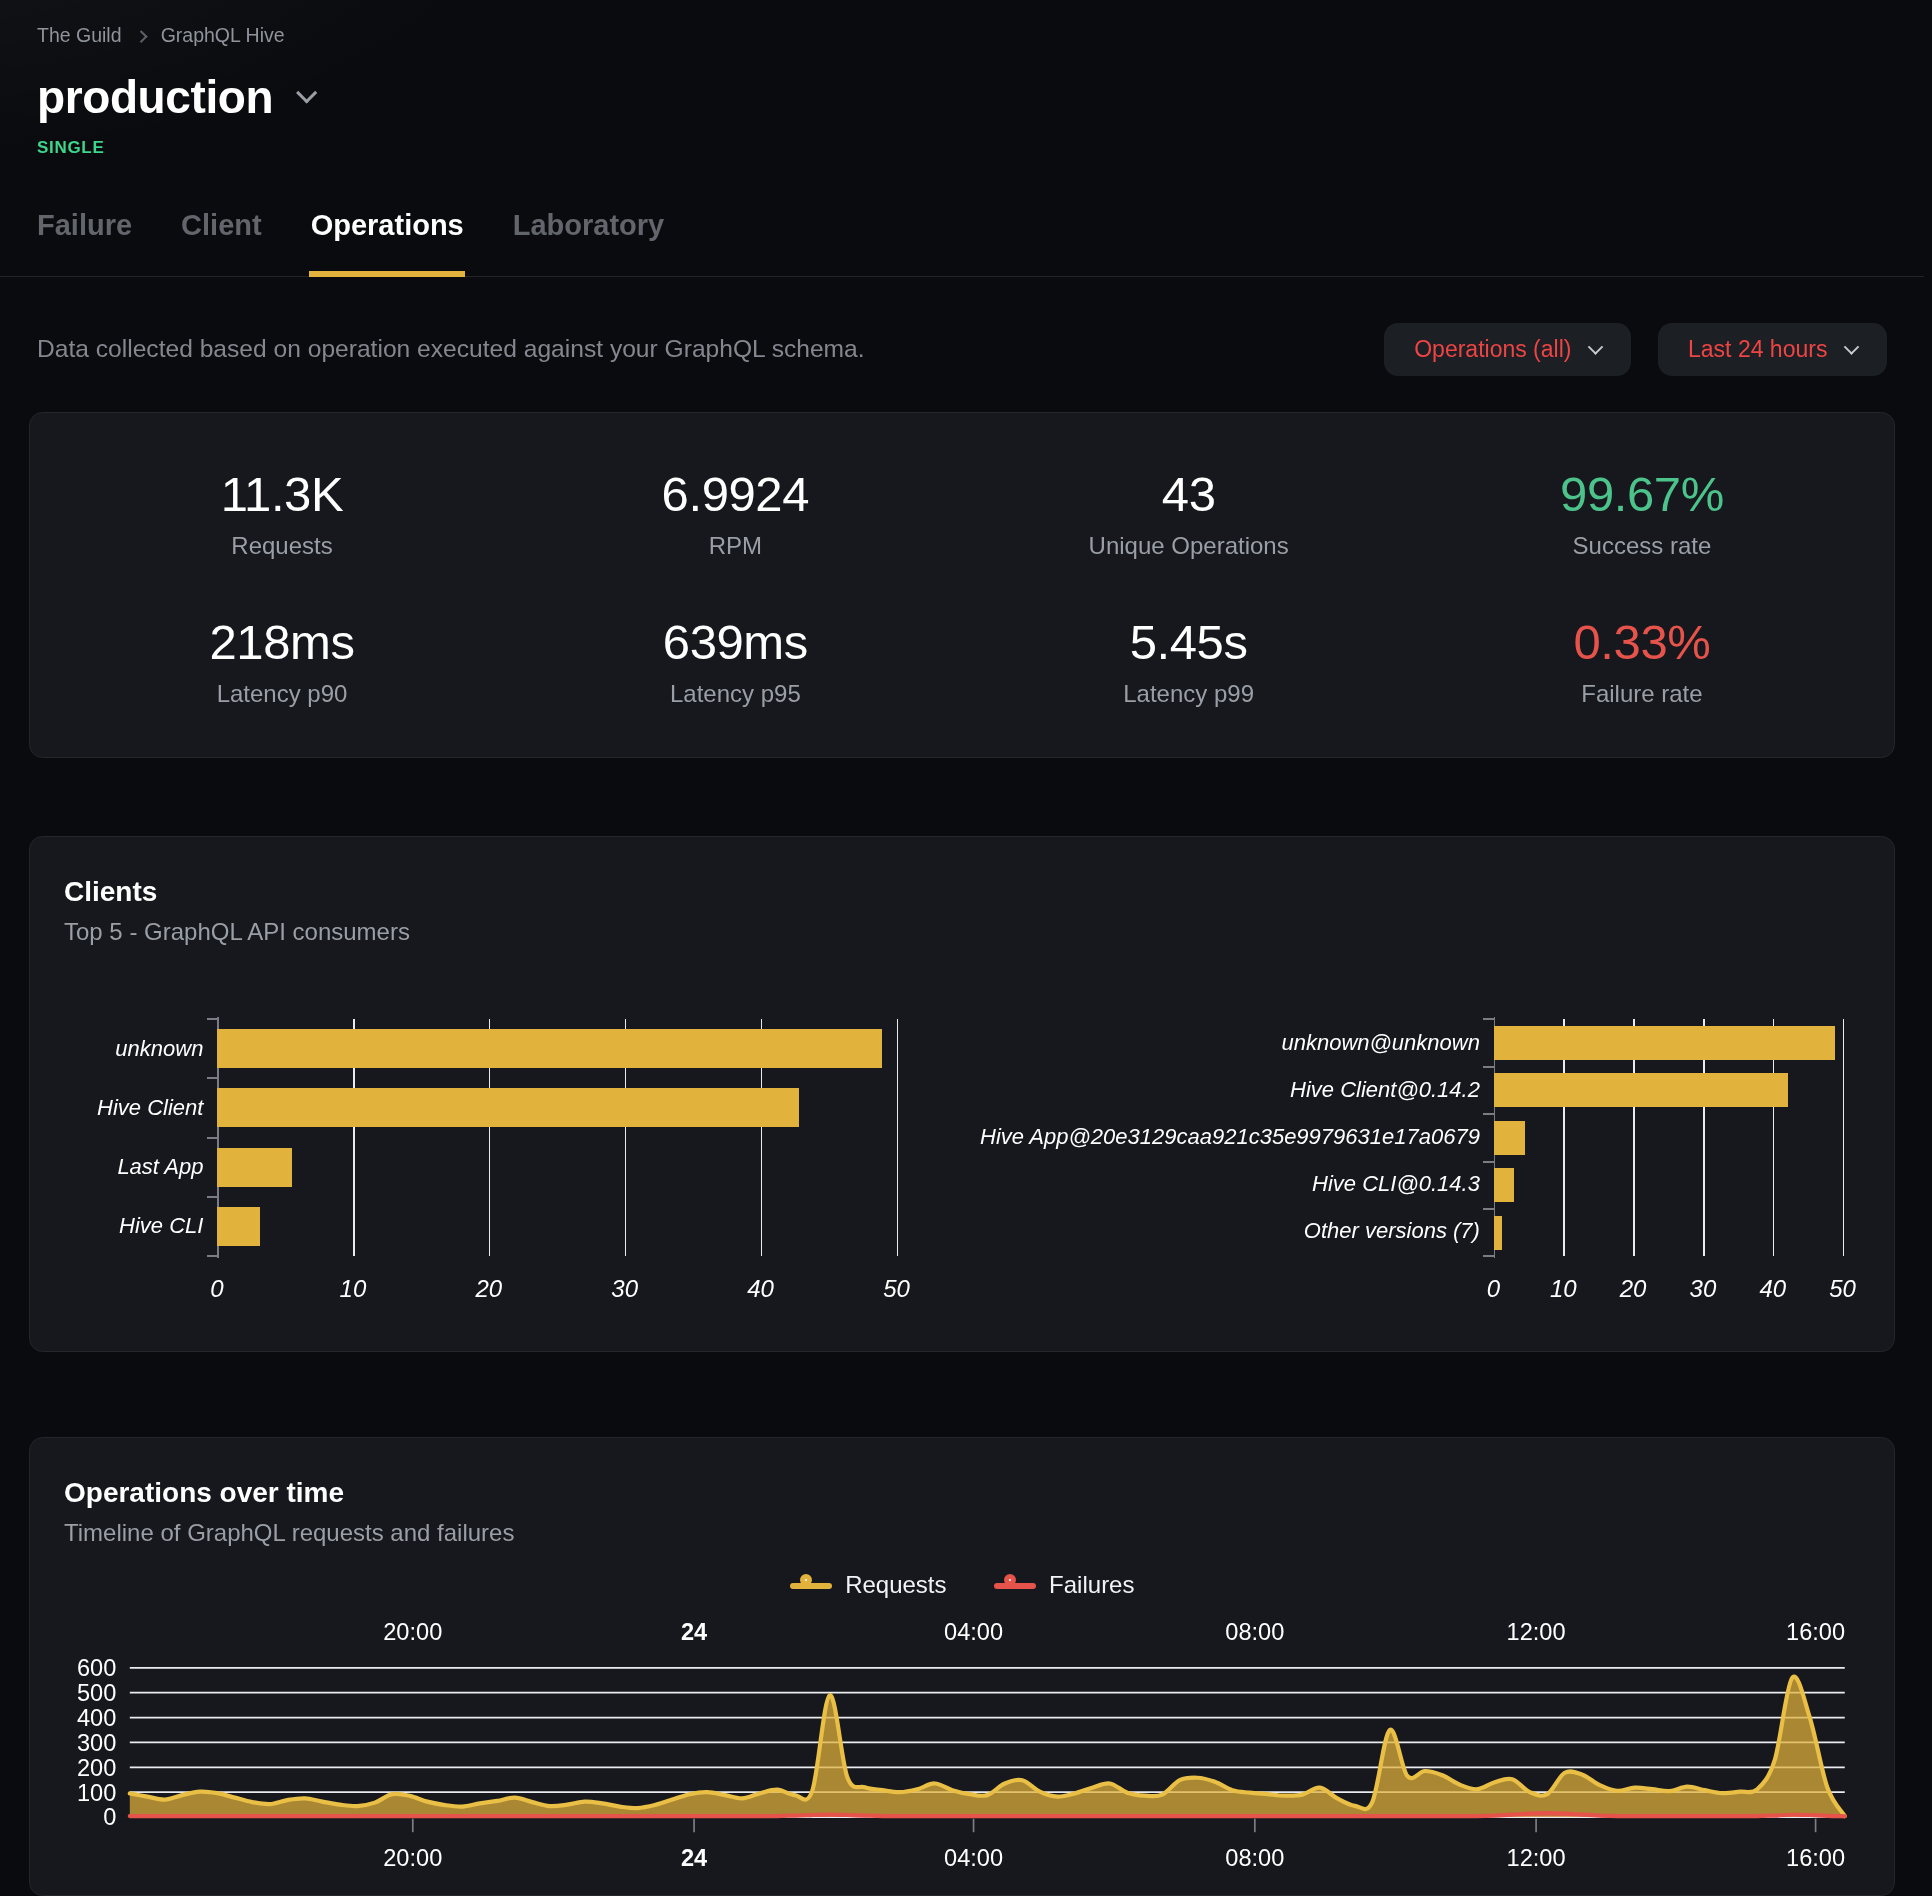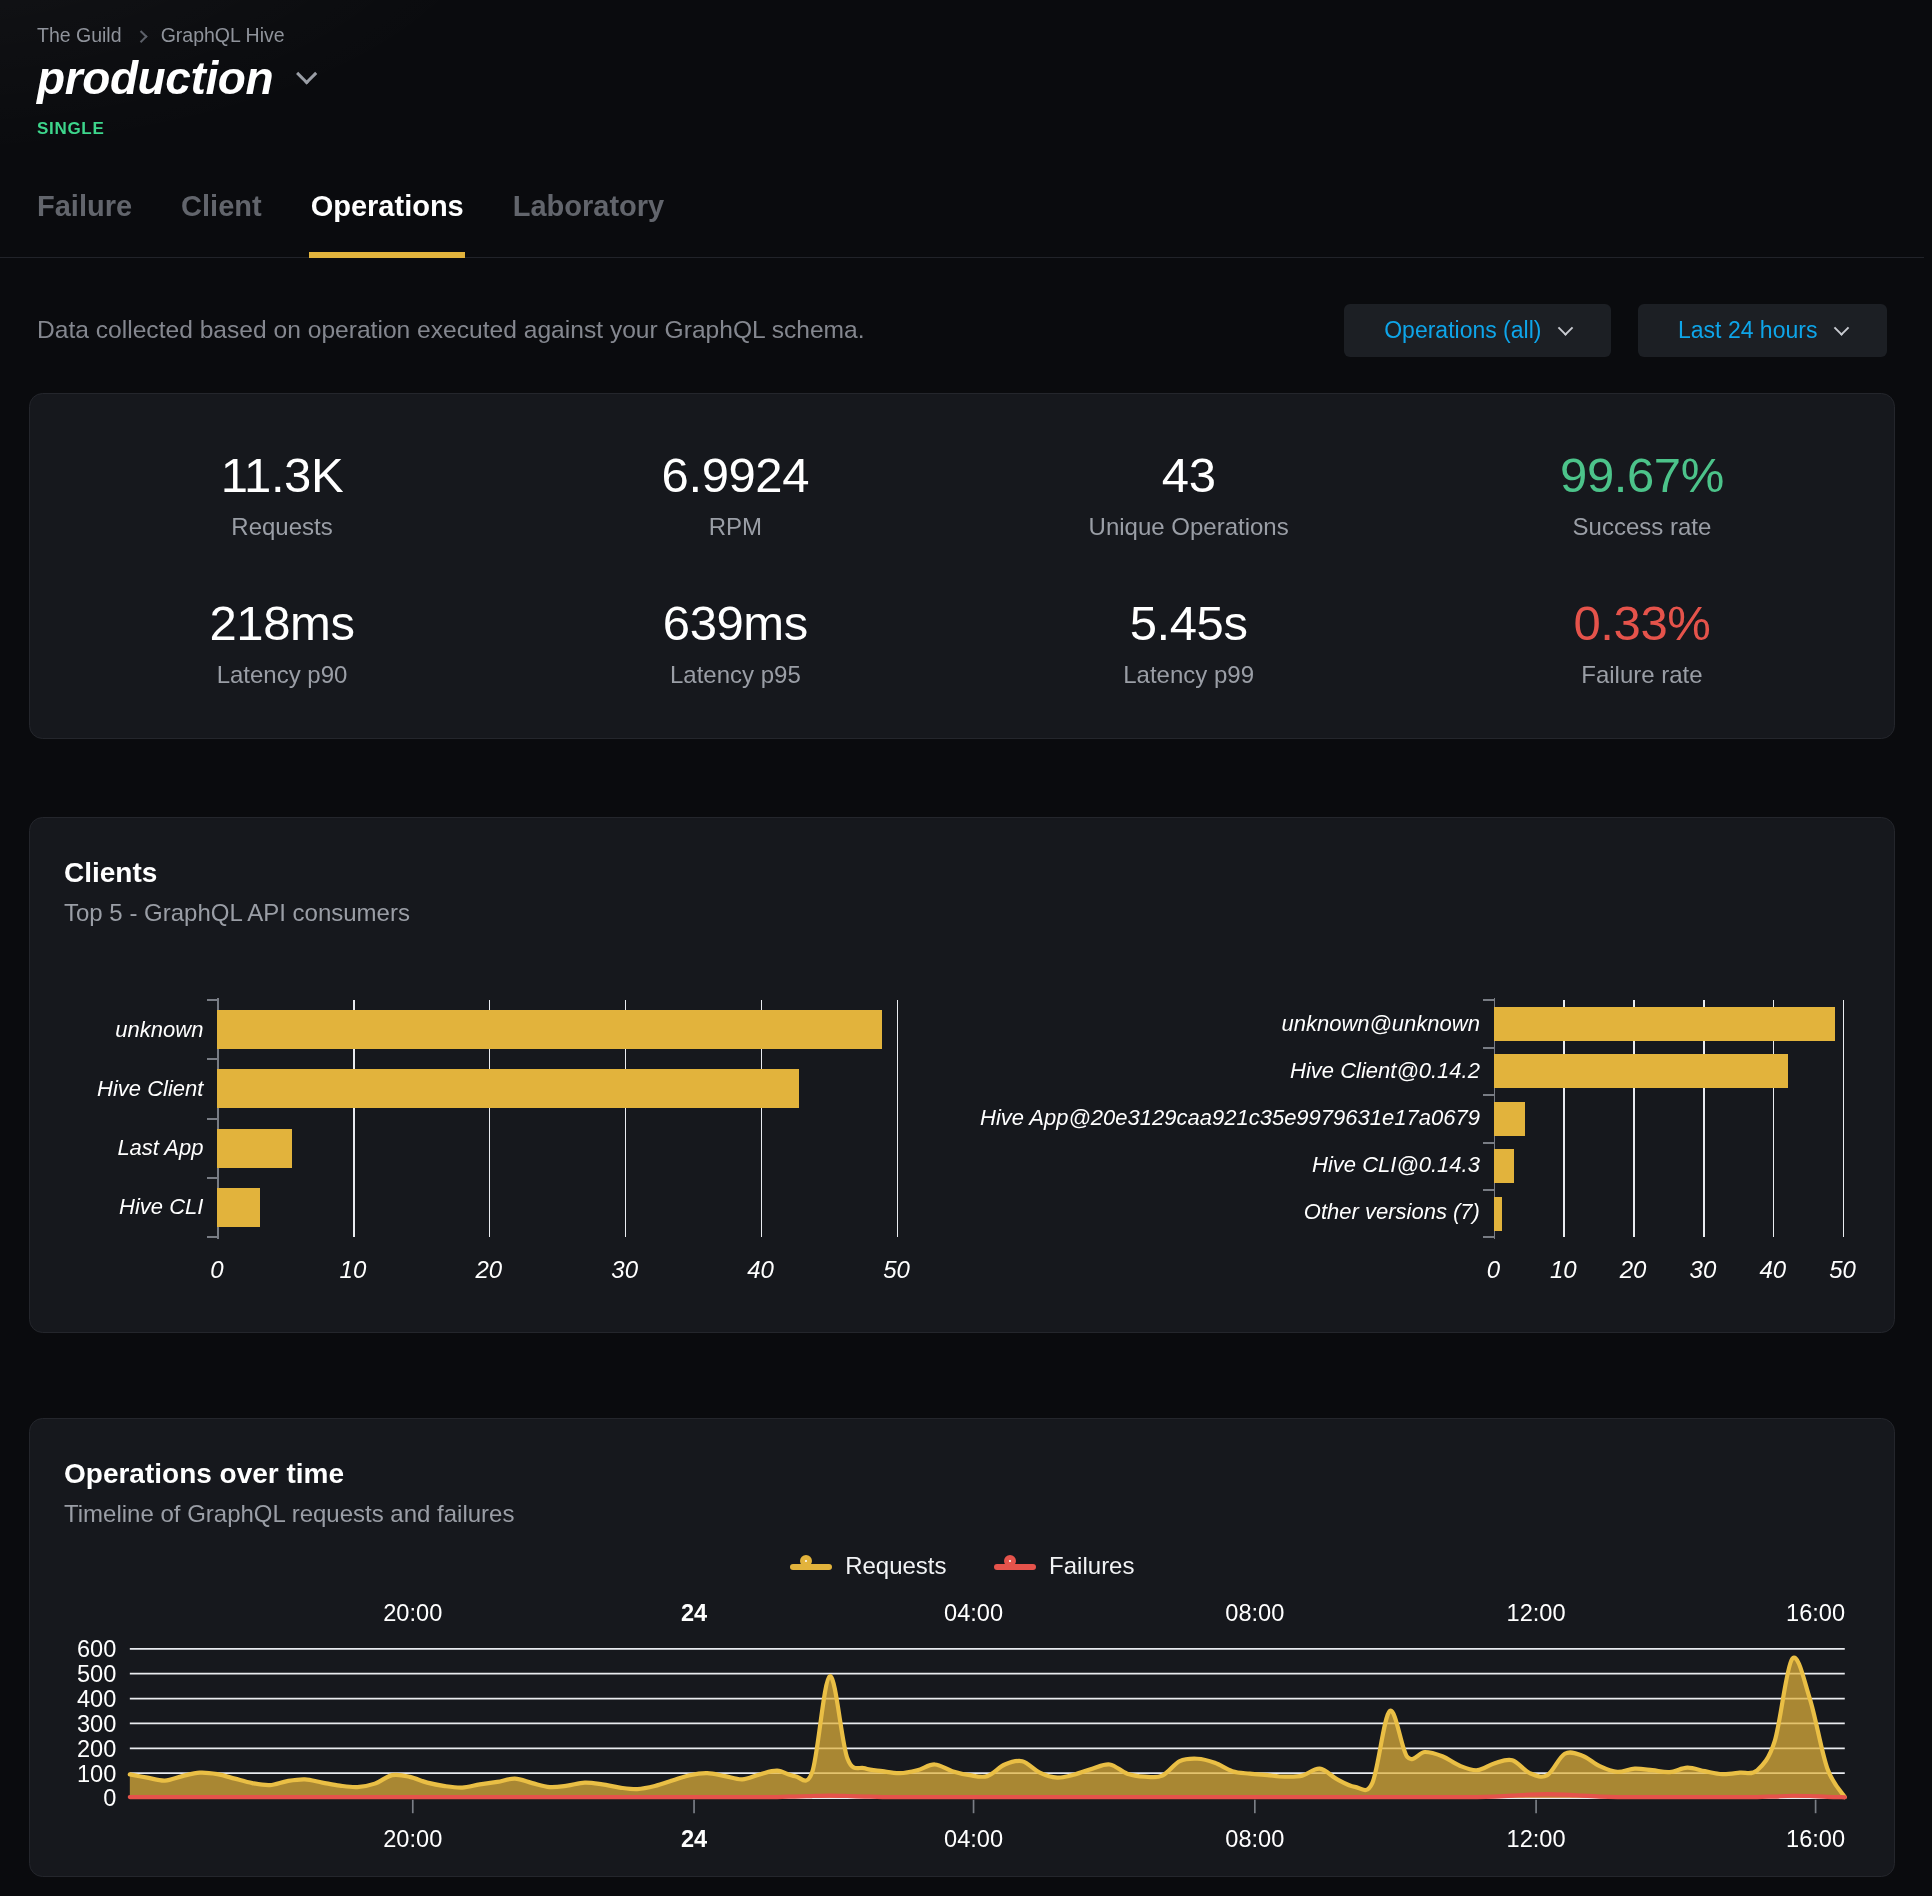--- a/index.html
+++ b/index.html
@@ -6,39 +6,39 @@
   html,body { width:1932px; height:1897px; background:#0a0b0e; overflow:hidden;
     font-family:"Liberation Sans","DejaVu Sans",sans-serif; color:#fff; }
   .page { width:1924px; height:1897px; position:relative;
     background:radial-gradient(1017px 424px at -5% -5%, rgba(255,255,255,0.045), rgba(255,255,255,0) 60%), #0a0b0e; }
 
   
   .header { padding:24px 37px 0 37px; }
   .breadcrumb { display:flex; align-items:center; gap:15.3px; font-size:19.5px; color:#8f939b; }
   .crumb-sep { width:8.5px; height:8.5px; border-top:2.1px solid #5d616a; border-right:2.1px solid #5d616a;
     transform:rotate(45deg); display:inline-block; margin-top:0.8px; }
-  .title-row { display:flex; align-items:center; gap:25.4px; margin-top:4px;font-style:italic; }
+  .title-row { display:flex; align-items:center; gap:25.4px; margin-top:23px; }
   .page-title { font-size:46px; font-weight:700; letter-spacing:-0.4px; }
   .title-chev { width:15.3px; height:15.3px; border-right:3px solid #9a9ea6; border-bottom:3px solid #9a9ea6;
     transform:rotate(45deg) translate(-2.5px,-2.5px); display:inline-block; }
   .badge { margin-top:13.6px; font-size:17px; font-weight:700; letter-spacing:0.7px; color:#3dd68c; }
 
   
   .tabs { display:flex; gap:49px; padding:0 37px; margin-top:51px; border-bottom:1.7px solid #212329; }
   .tab { position:relative; font-size:29px; font-weight:700; color:#62656c; padding-bottom:34px; cursor:pointer; }
   .tab.active { color:#ffffff; }
   .tab.active::after { content:""; position:absolute; left:-1.7px; right:-1.7px; bottom:-1.7px; height:6px;
     background:#e2b33c; }
 
   
   .filter-row { display:flex; align-items:center; justify-content:space-between; padding:0 37px; margin-top:46px; }
   .filter-desc { font-size:24.6px; color:#84878f; }
   .filter-buttons { display:flex; gap:27px; }
-  .dropdown { display:flex; align-items:center; gap:18.6px; background:#1c1f24; border-radius:6px;
-    height:53px; padding:0 40px; font-size:23px; color:#0ea5e9; cursor:pointer; }
+  .dropdown { display:flex; align-items:center; gap:18.6px; background:#1c1f24; border-radius:14px;
+    height:53px; padding:0 30px; font-size:23px; color:#ef4444; cursor:pointer; }
   .dd-chev { width:11px; height:11px; border-right:2.5px solid #c8cbd1; border-bottom:2.5px solid #c8cbd1;
     transform:rotate(45deg) translate(-1.7px,-1.7px); display:inline-block; }
 
   
   .card { background:#16181d; border:0.8px solid #24262c; border-radius:13.6px; margin:0 29px; }
   .stats-card { margin-top:36px; padding:53px 25.4px 49px 25.4px; }
   .stats-grid { display:grid; grid-template-columns:repeat(4,1fr); row-gap:54px; }
   .stat-cell { text-align:center; }
   .stat-value { font-size:49px; font-weight:500; letter-spacing:-0.4px; }
   .stat-label { margin-top:10.2px; font-size:24px; color:#9a9ea6; }

